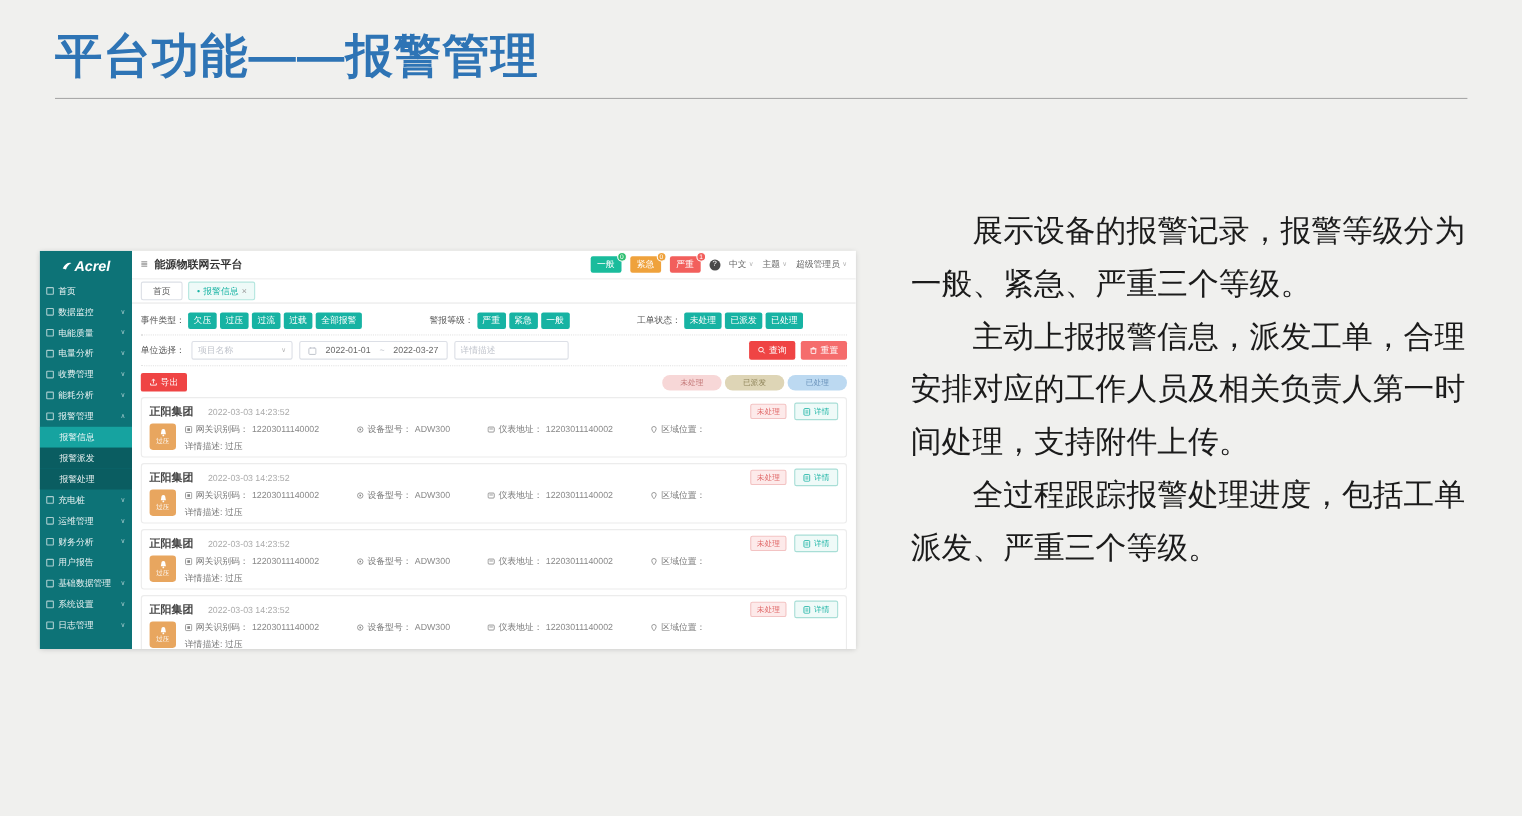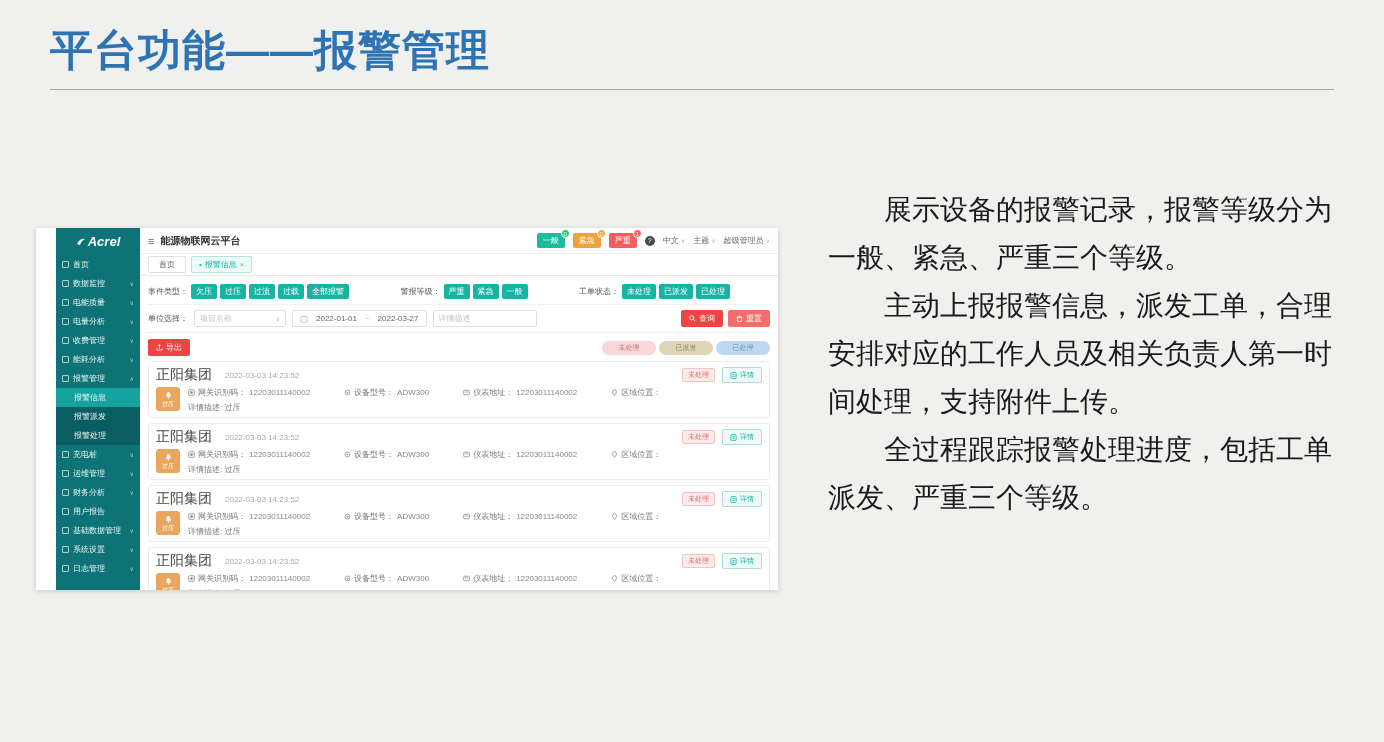--- a/index.html
+++ b/index.html
@@ -9,21 +9,21 @@
 
   
   .slide-title { position:absolute; left:50px; top:22px; font-size:43px; font-weight:bold; color:#2e74b5; letter-spacing:1px; }
   .slide-rule { position:absolute; left:50px; top:89px; width:1284px; height:0; border-top:1px solid #a9a9a9; }
 
   .rtext { position:absolute; left:828px; top:186px; width:508px; }
   .rtext p { font-size:28px; line-height:48px; color:#1b1b1b; text-indent:2em; }
 
   
   .shot { position:absolute; left:36px; top:228px; width:742px; height:362px; background:#fff;
-          display:flex; overflow:hidden; box-shadow:0 1px 5px rgba(0,0,0,.18);padding-left:20px; }
+          display:flex; overflow:hidden; box-shadow:0 1px 5px rgba(0,0,0,.18); }
 
   
   .sbar { width:84px; flex-shrink:0; background:#0d7377; color:#fff; overflow:hidden; }
   .logo { height:27px; display:flex; align-items:center; justify-content:center; gap:2px;
           font-size:13px; font-weight:bold; font-style:italic; color:#fff; }
   .nav-item { height:19px; display:flex; align-items:center; padding:0 6px; font-size:8px;
               color:rgba(255,255,255,.92); cursor:pointer; white-space:nowrap; }
   .nav-item .mi { width:7px; height:7px; border:1px solid rgba(255,255,255,.65); border-radius:1px;
                   margin-right:4px; flex-shrink:0; }
   .nav-item .arr { margin-left:auto; font-size:6px; opacity:.65; }
@@ -77,21 +77,21 @@
   .btn.teal { background:#ef4444; }
   .btn.red  { background:#f56c6c; }
 
   .frow3 { display:flex; align-items:center; padding:6px 0 5px; }
   .legend { margin-left:auto; display:flex; gap:3px; }
   .lg { width:54px; text-align:center; font-size:7px; padding:2px 0; border-radius:8px; }
 
   .rows { }
   .row { border:1px solid #ececec; border-radius:3px; background:#fff; padding:4px 7px; margin-bottom:5px; }
   .r1 { display:flex; align-items:center; }
-  .r-co { font-size:14px; font-weight:normal; color:#454545; }
+  .r-co { font-size:10px; font-weight:bold; color:#454545; }
   .r-time { font-size:8px; color:#aaa; margin-left:13px; }
   .r1-right { margin-left:auto; display:flex; align-items:center; gap:7px; }
   .st-pill { font-size:7px; color:#e06a6a; background:#fdeaea; border:1px solid #f3c3c3;
              border-radius:2px; padding:1px 5px; }
   .dt-btn { font-size:7px; color:#17b3a3; background:#effaf8; border:1px solid #a8ded6;
             border-radius:2px; padding:2px 7px; display:flex; align-items:center; gap:3px; cursor:pointer; }
   .r2 { display:flex; gap:8px; margin-top:3px; }
   .alarm-ico { width:24px; height:24px; background:#e8a65f; border-radius:3px; color:#fff; flex-shrink:0;
                display:flex; flex-direction:column; align-items:center; justify-content:center; line-height:1; }
   .alarm-ico .atype { font-size:6px; margin-top:1px; }

